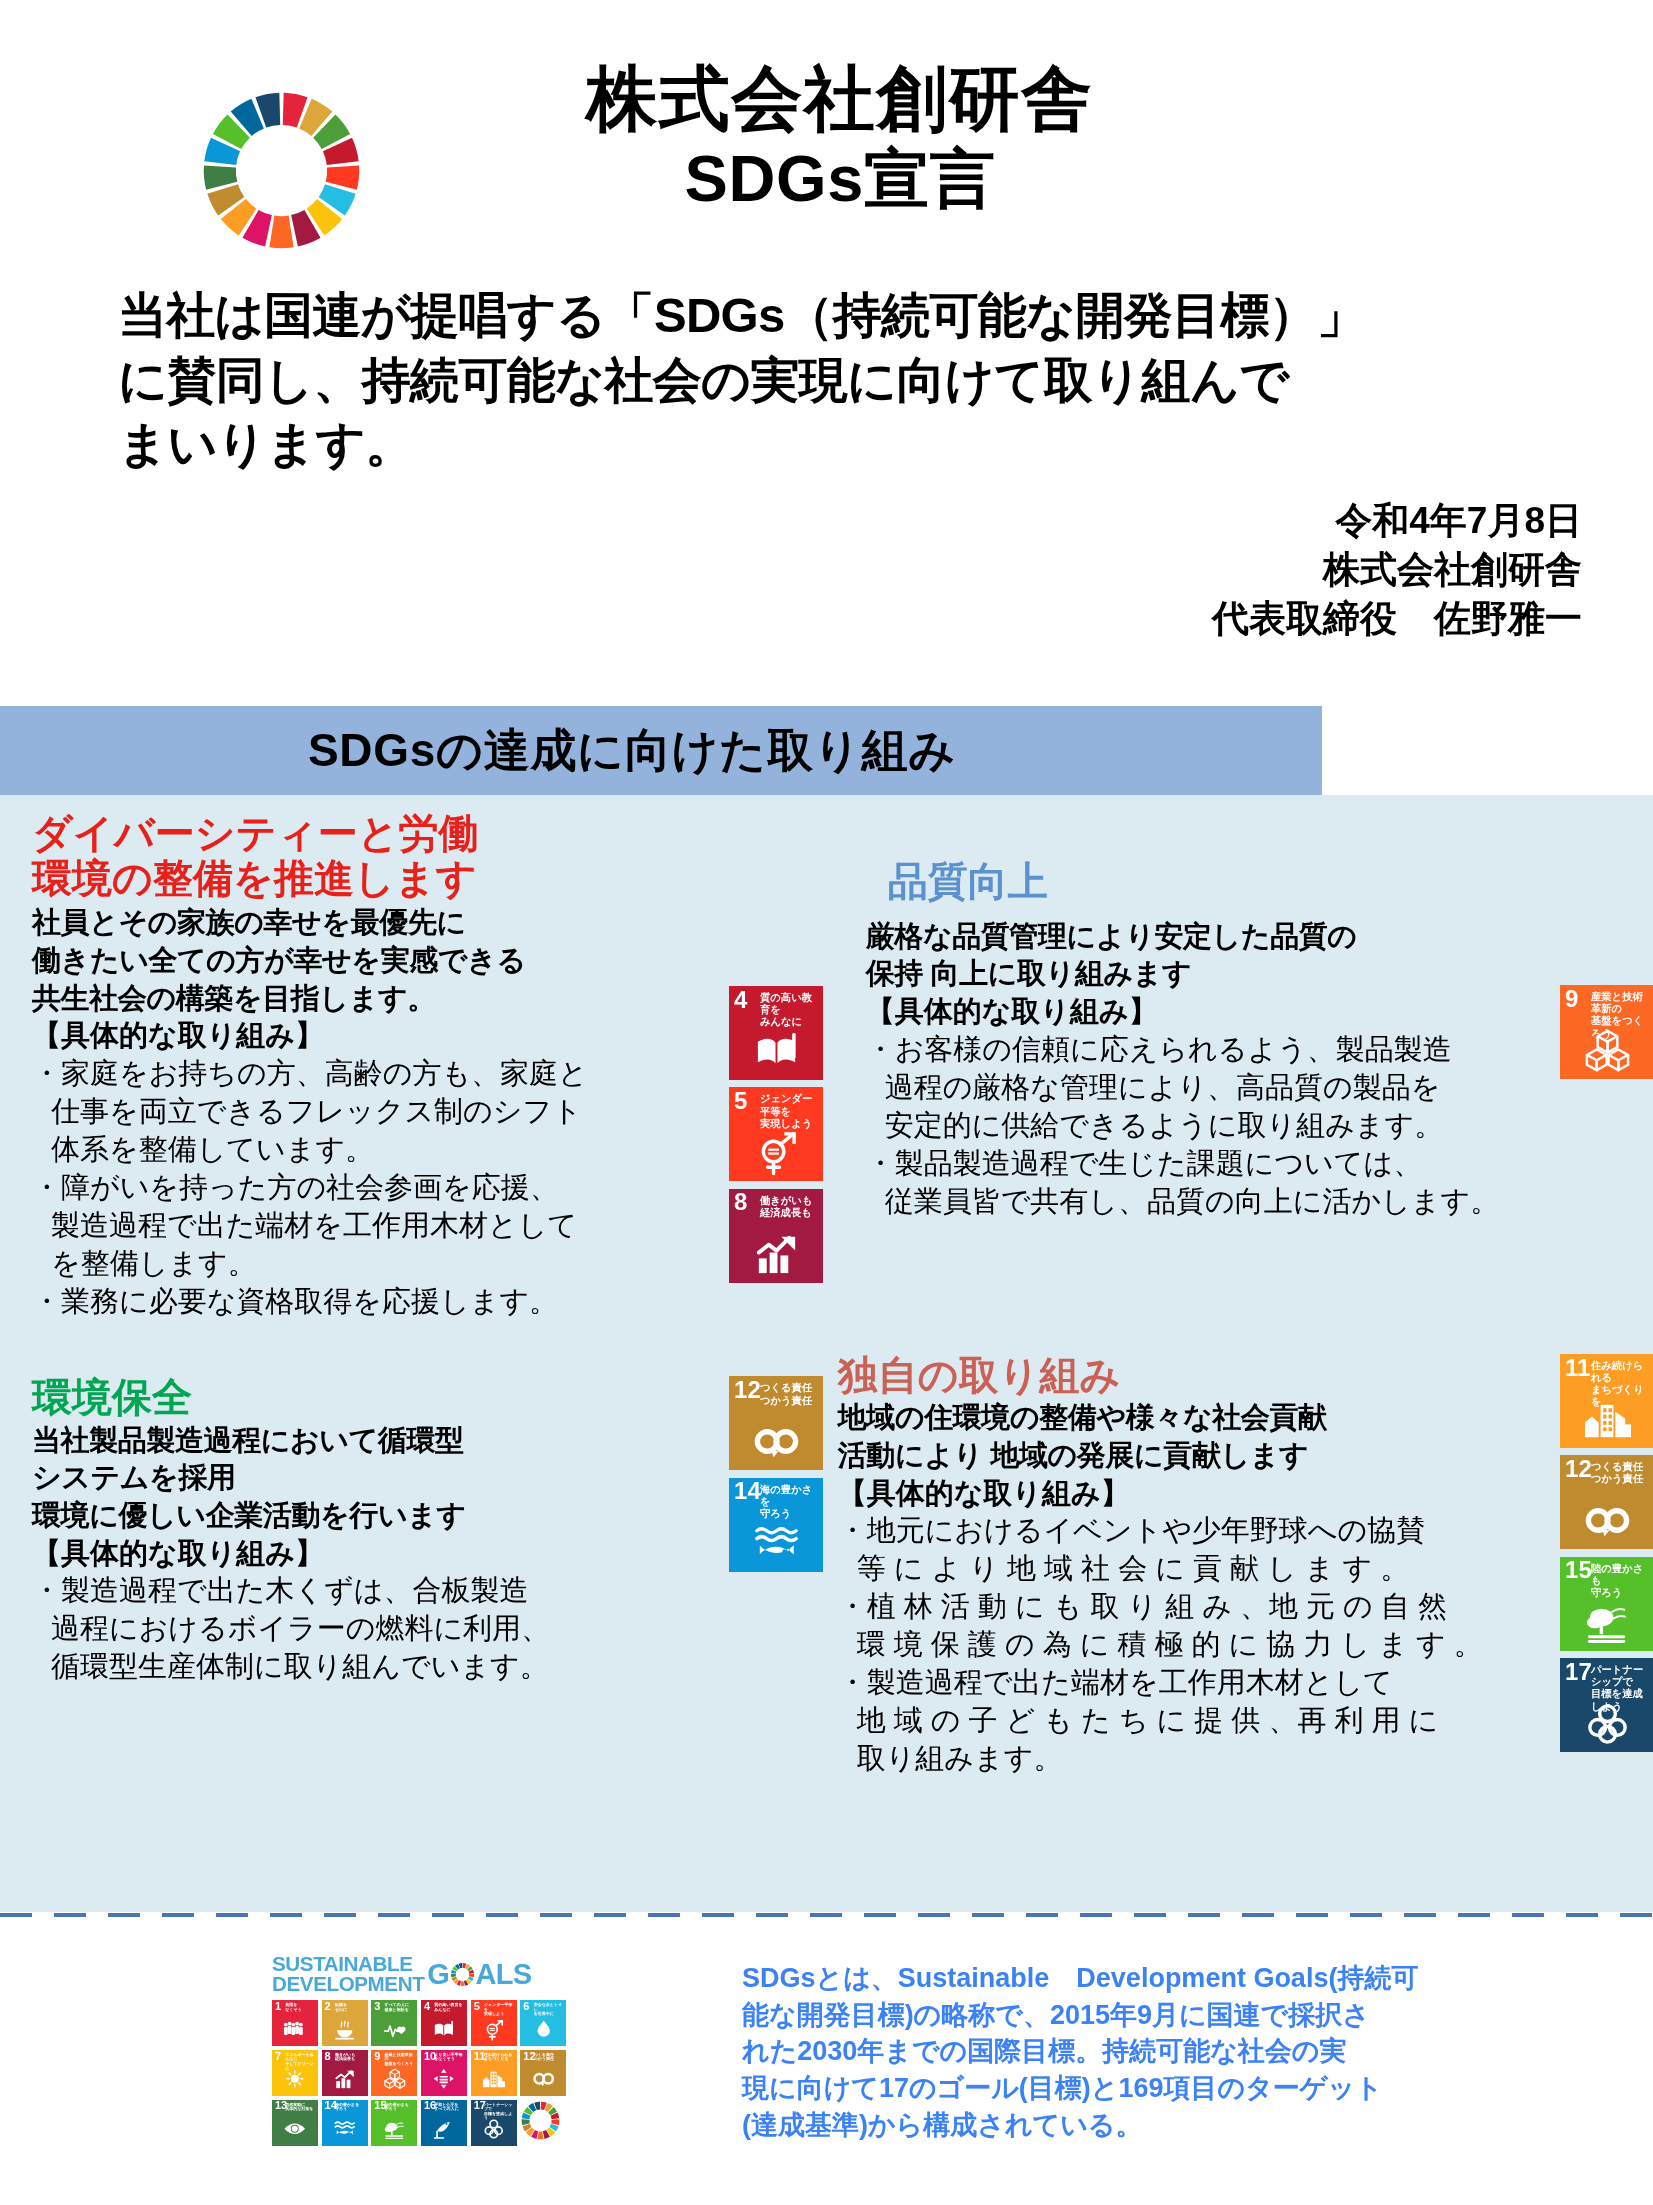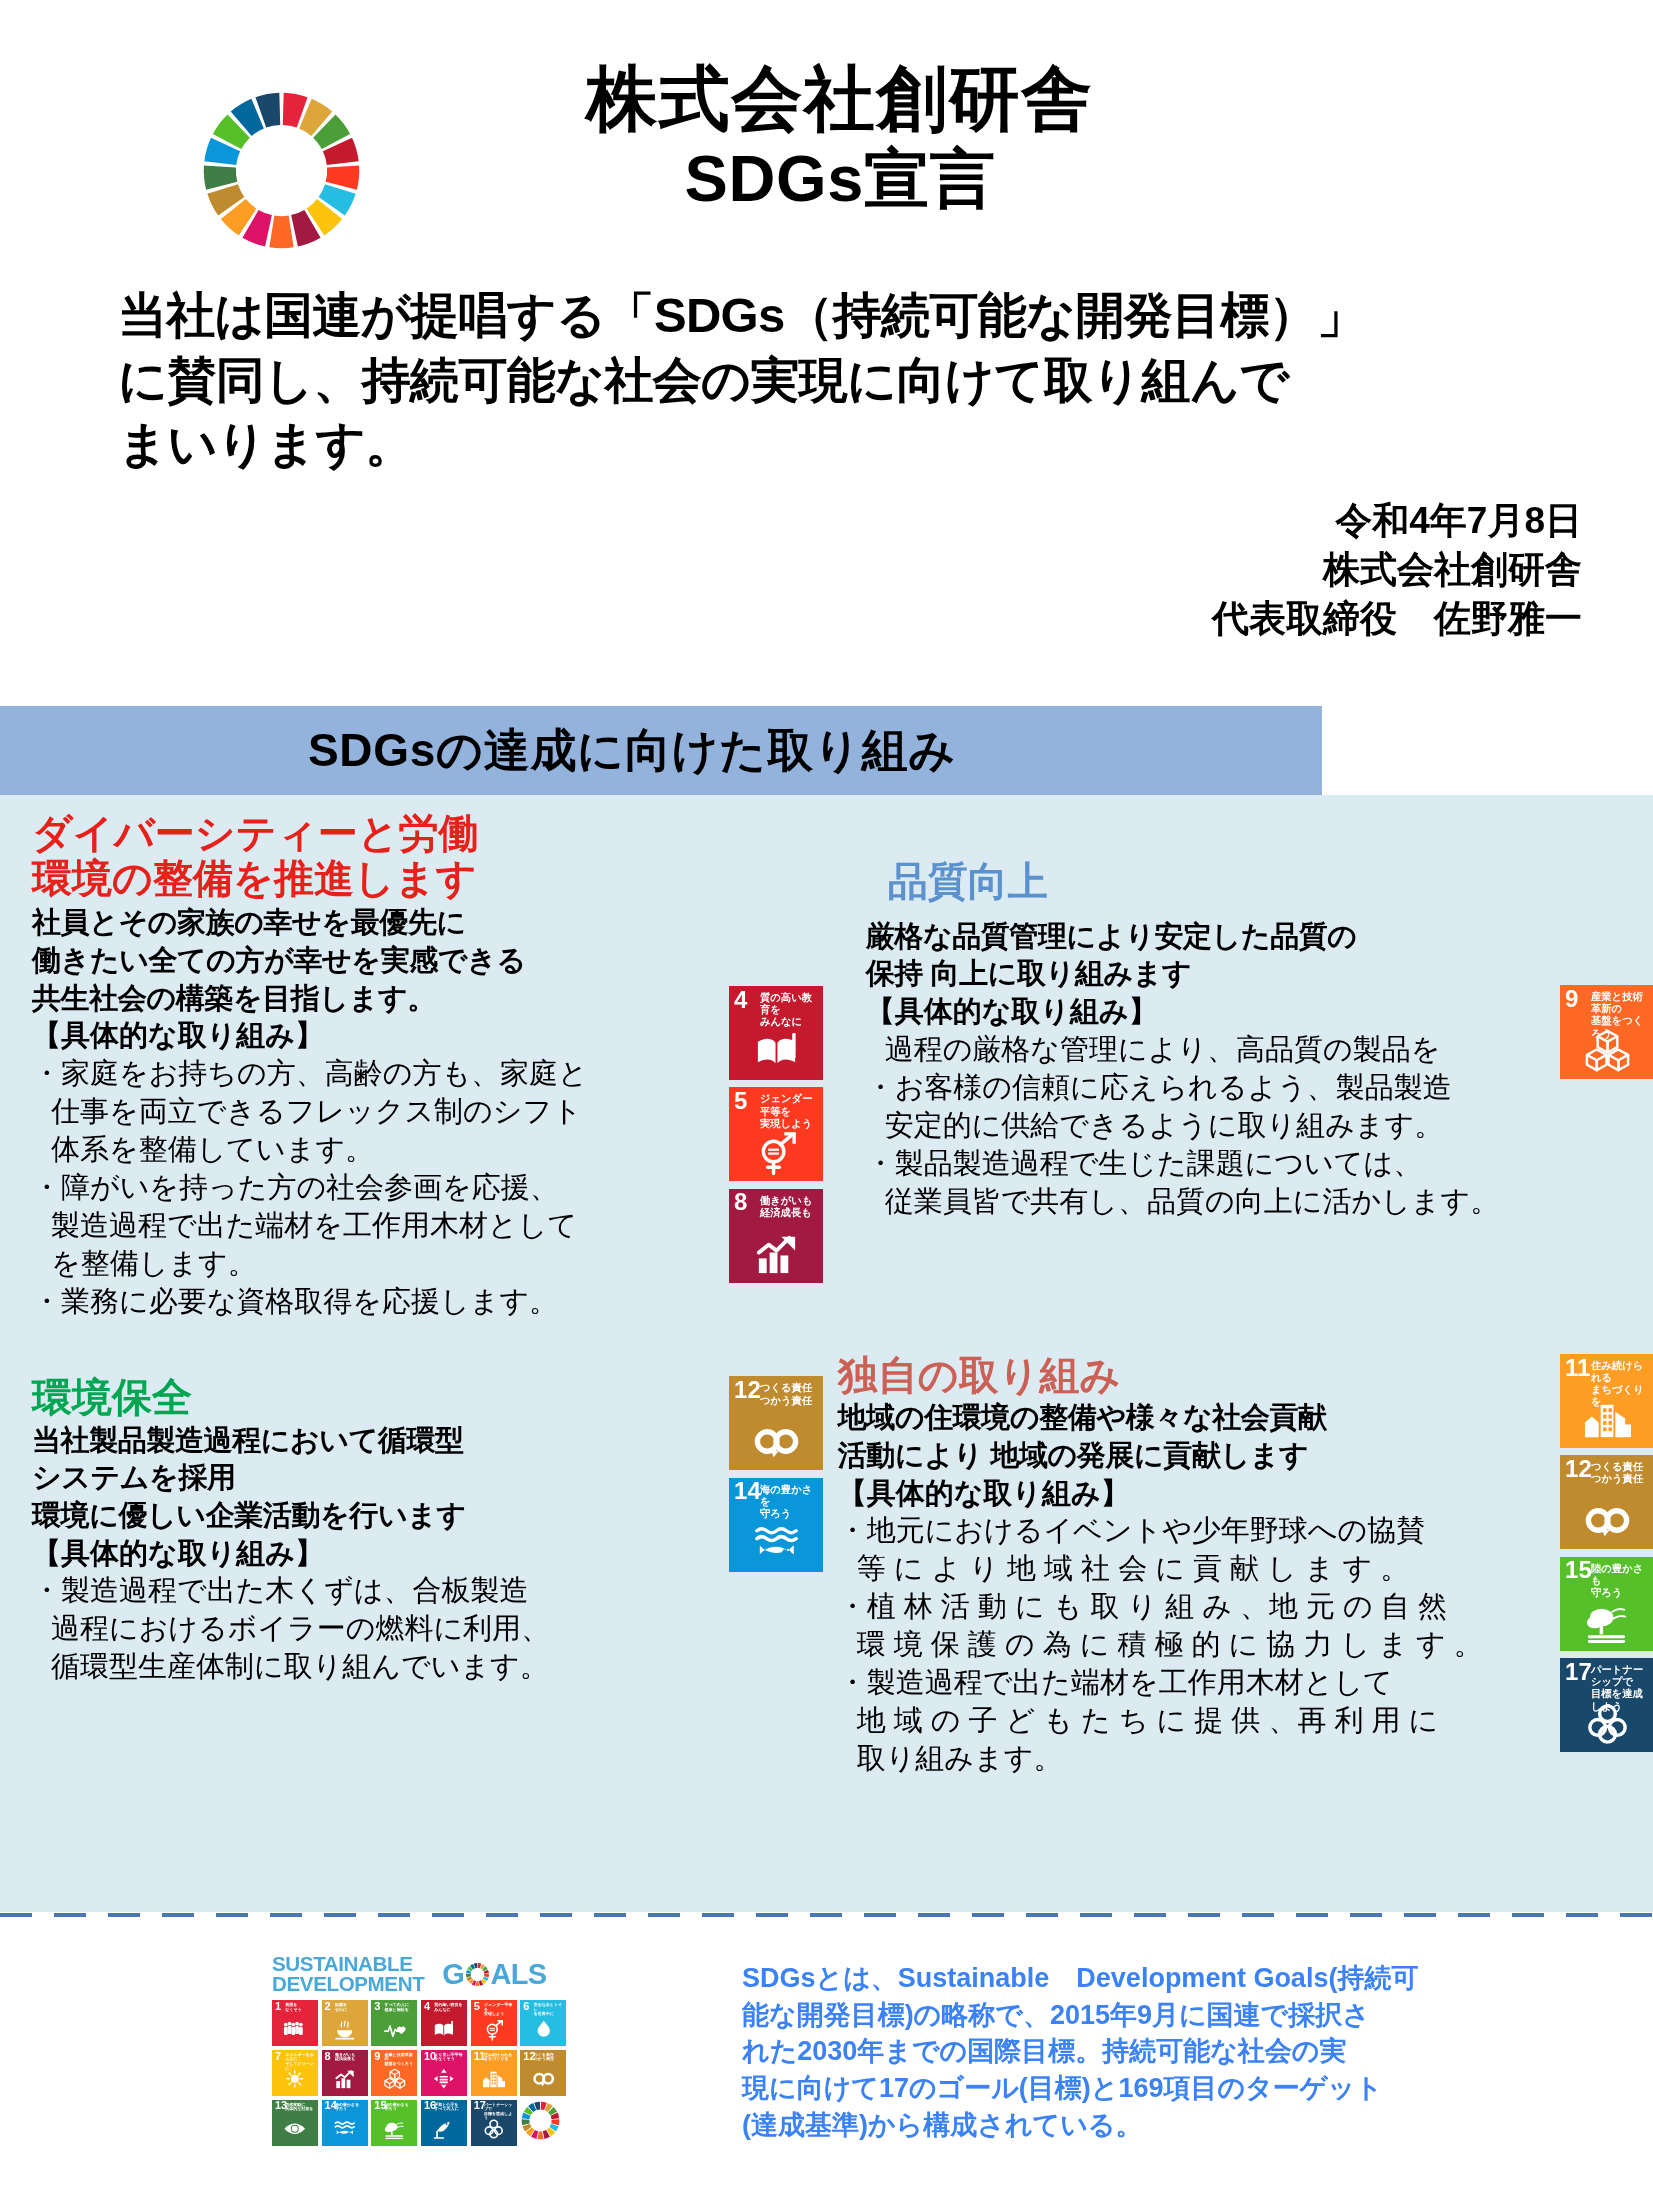--- a/index.html
+++ b/index.html
@@ -91,21 +91,21 @@
   
   .footer {
     position:absolute; left:0; top:1913px; width:1654px; height:293px; background:#fff;
   }
   .dash {
     position:absolute; left:0; top:0; width:1654px; height:4.4px;
     background: repeating-linear-gradient(to right, #4a77b4 0 32px, transparent 32px 54px);
   }
   .footer-inner { display:flex; padding-top: 41px; }
   .sdg-logo-block { width: 742px; padding-left: 272px; }
-  .sdg-wordmark { display:flex; gap:18px; margin-bottom:5.9px; }
+  .sdg-wordmark { display:flex; gap:3px; margin-bottom:5.9px; }
   .sdg-word-text { font-size:20.6px; font-weight:800; color:#4aa8d8; line-height:0.98; letter-spacing:-0.4px; }
   .sdg-goals-text { font-size:29px; font-weight:800; color:#4aa8d8; letter-spacing:-0.7px; display:flex; align-items:center;}
   .grid-sdg { display:grid; grid-template-columns: repeat(6, 46px); grid-auto-rows:46px; gap:3.7px; }
   .mini {
     width:46px; height:46px; position:relative; color:#fff; overflow:hidden;
   }
   .mini .mnum { position:absolute; left:2.9px; top:0.7px; font-size:11px; font-weight:800; line-height:1; }
   .mini .mlbl { position:absolute; left:13.2px; top:2.9px; right:1.5px; font-size:4px; font-weight:700; line-height:1.15; }
   .mini .mgly { position:absolute; left:0; right:0; bottom:2.2px; text-align:center; }
   .footer-note {
@@ -316,22 +316,22 @@
           <div class="sect-text" style="width:684px;">
             <div class="h-blue" style="padding-left:22px;">
               <div>品質向上</div>
             </div>
             <div class="lead" style="margin-top:13.2px;">
               <div>厳格な品質管理により安定した品質の</div>
               <div>保持 向上に取り組みます</div>
             </div>
             <div class="kvlabel">【具体的な取り組み】</div>
             <div class="blist">
+              <div class="bi">・お客様の信頼に応えられるよう、製品製造</div>
               <div class="bi ind">過程の厳格な管理により、高品質の製品を</div>
-              <div class="bi">・お客様の信頼に応えられるよう、製品製造</div>
               <div class="bi ind">安定的に供給できるように取り組みます。</div>
               <div class="bi">・製品製造過程で生じた課題については、</div>
               <div class="bi ind">従業員皆で共有し、品質の向上に活かします。</div>
             </div>
           </div>
           <div class="sect-icons" style="margin-top:126px;">
             <div class="sdg" style="background: rgb(253, 105, 37);">
                 <div class="num">9</div>
                 <div class="lbl">
                   <div>産業と技術革新の</div>

